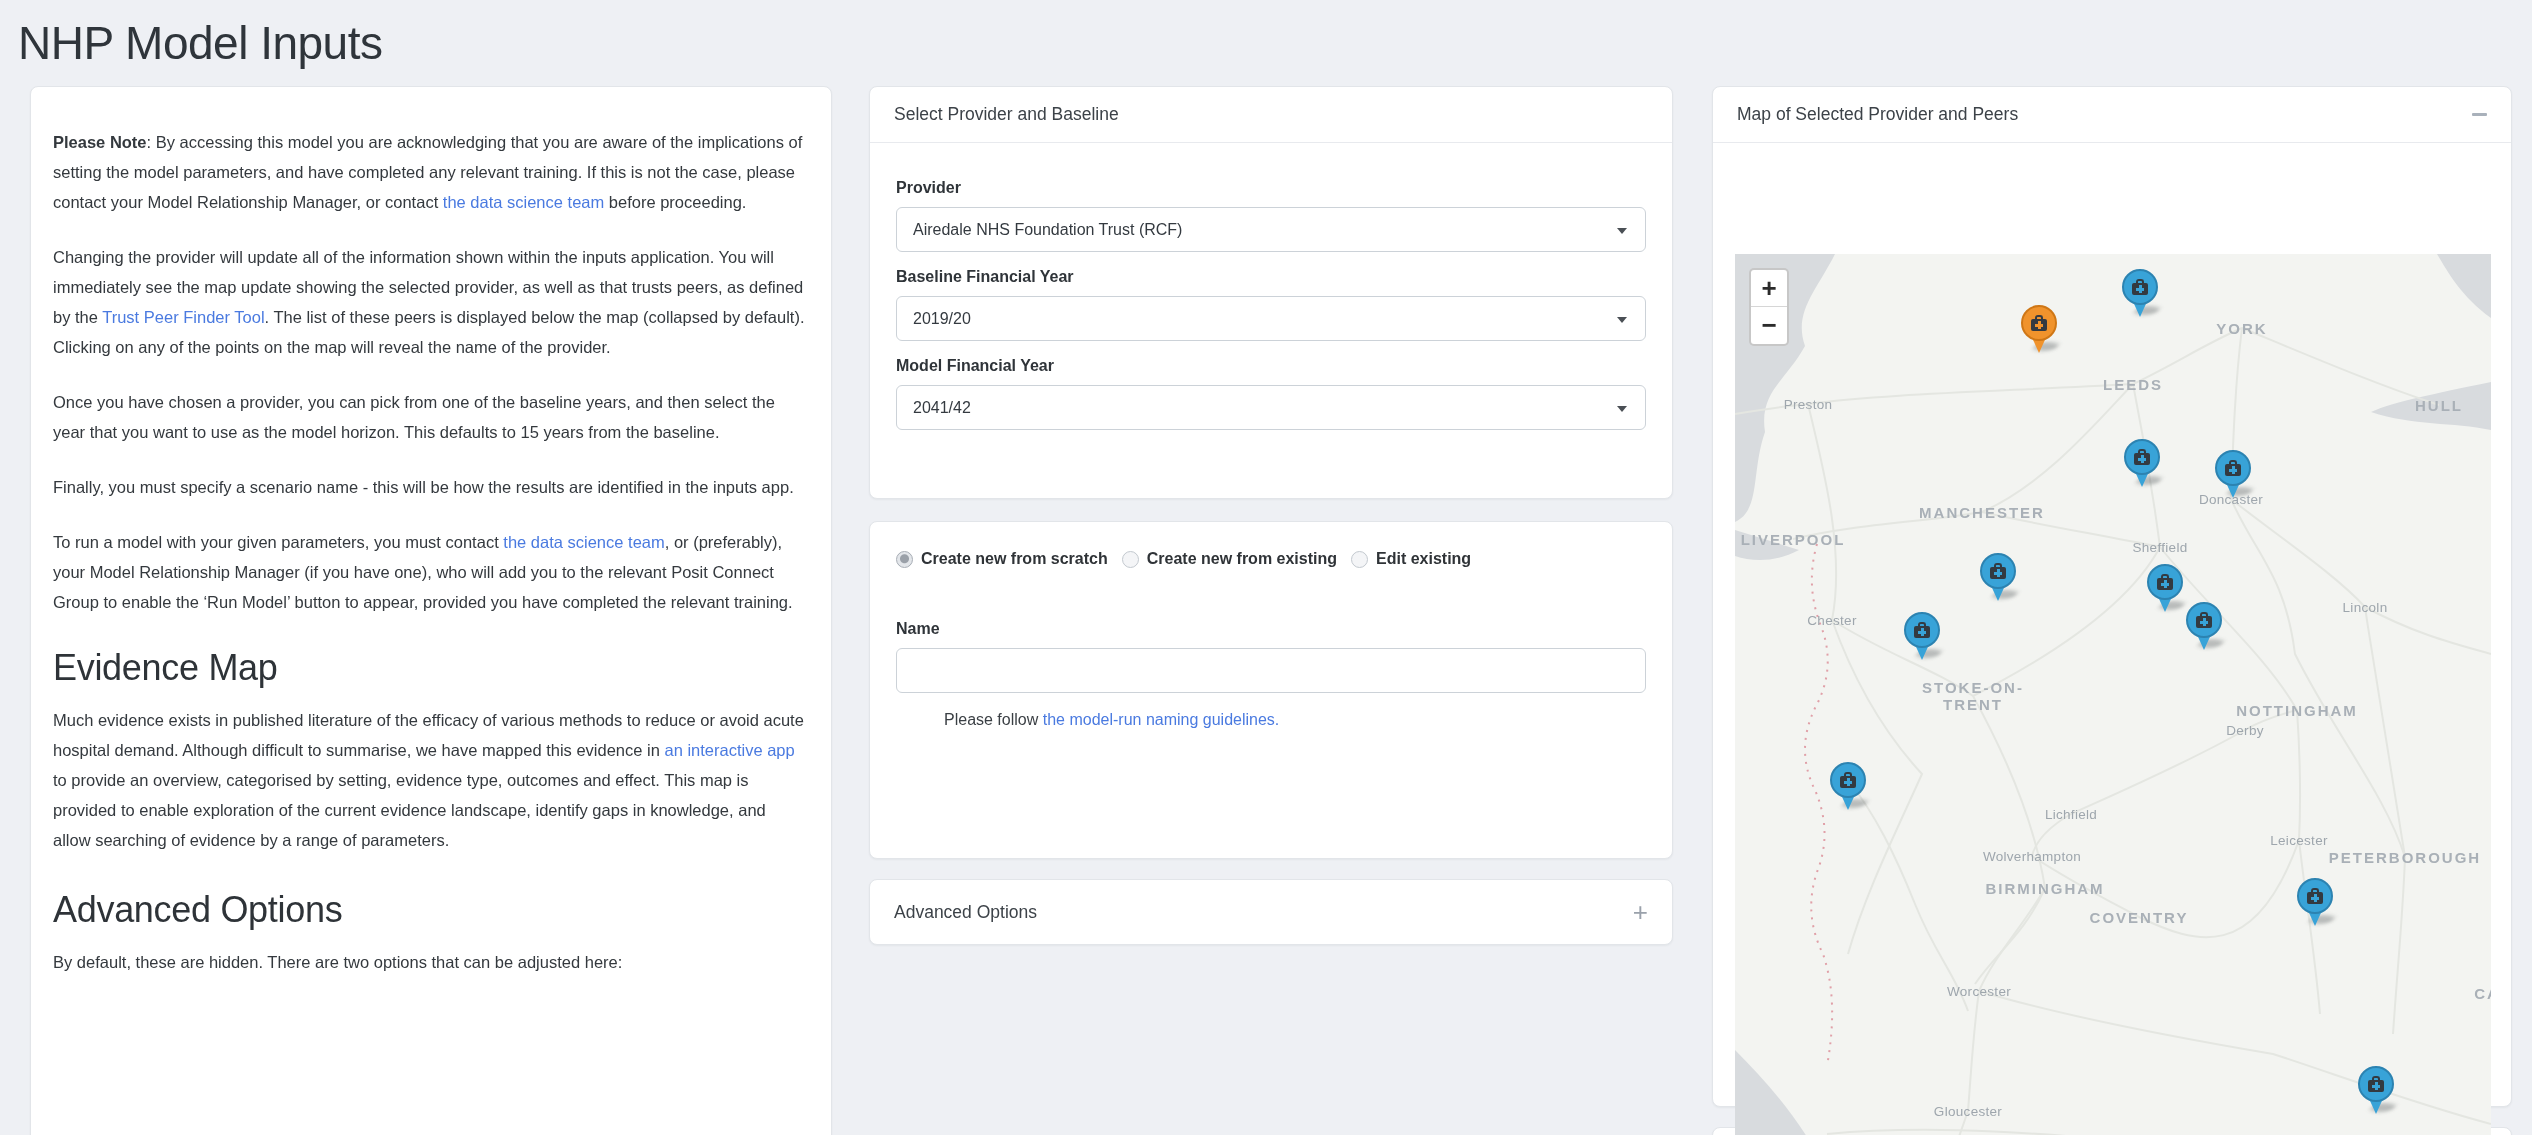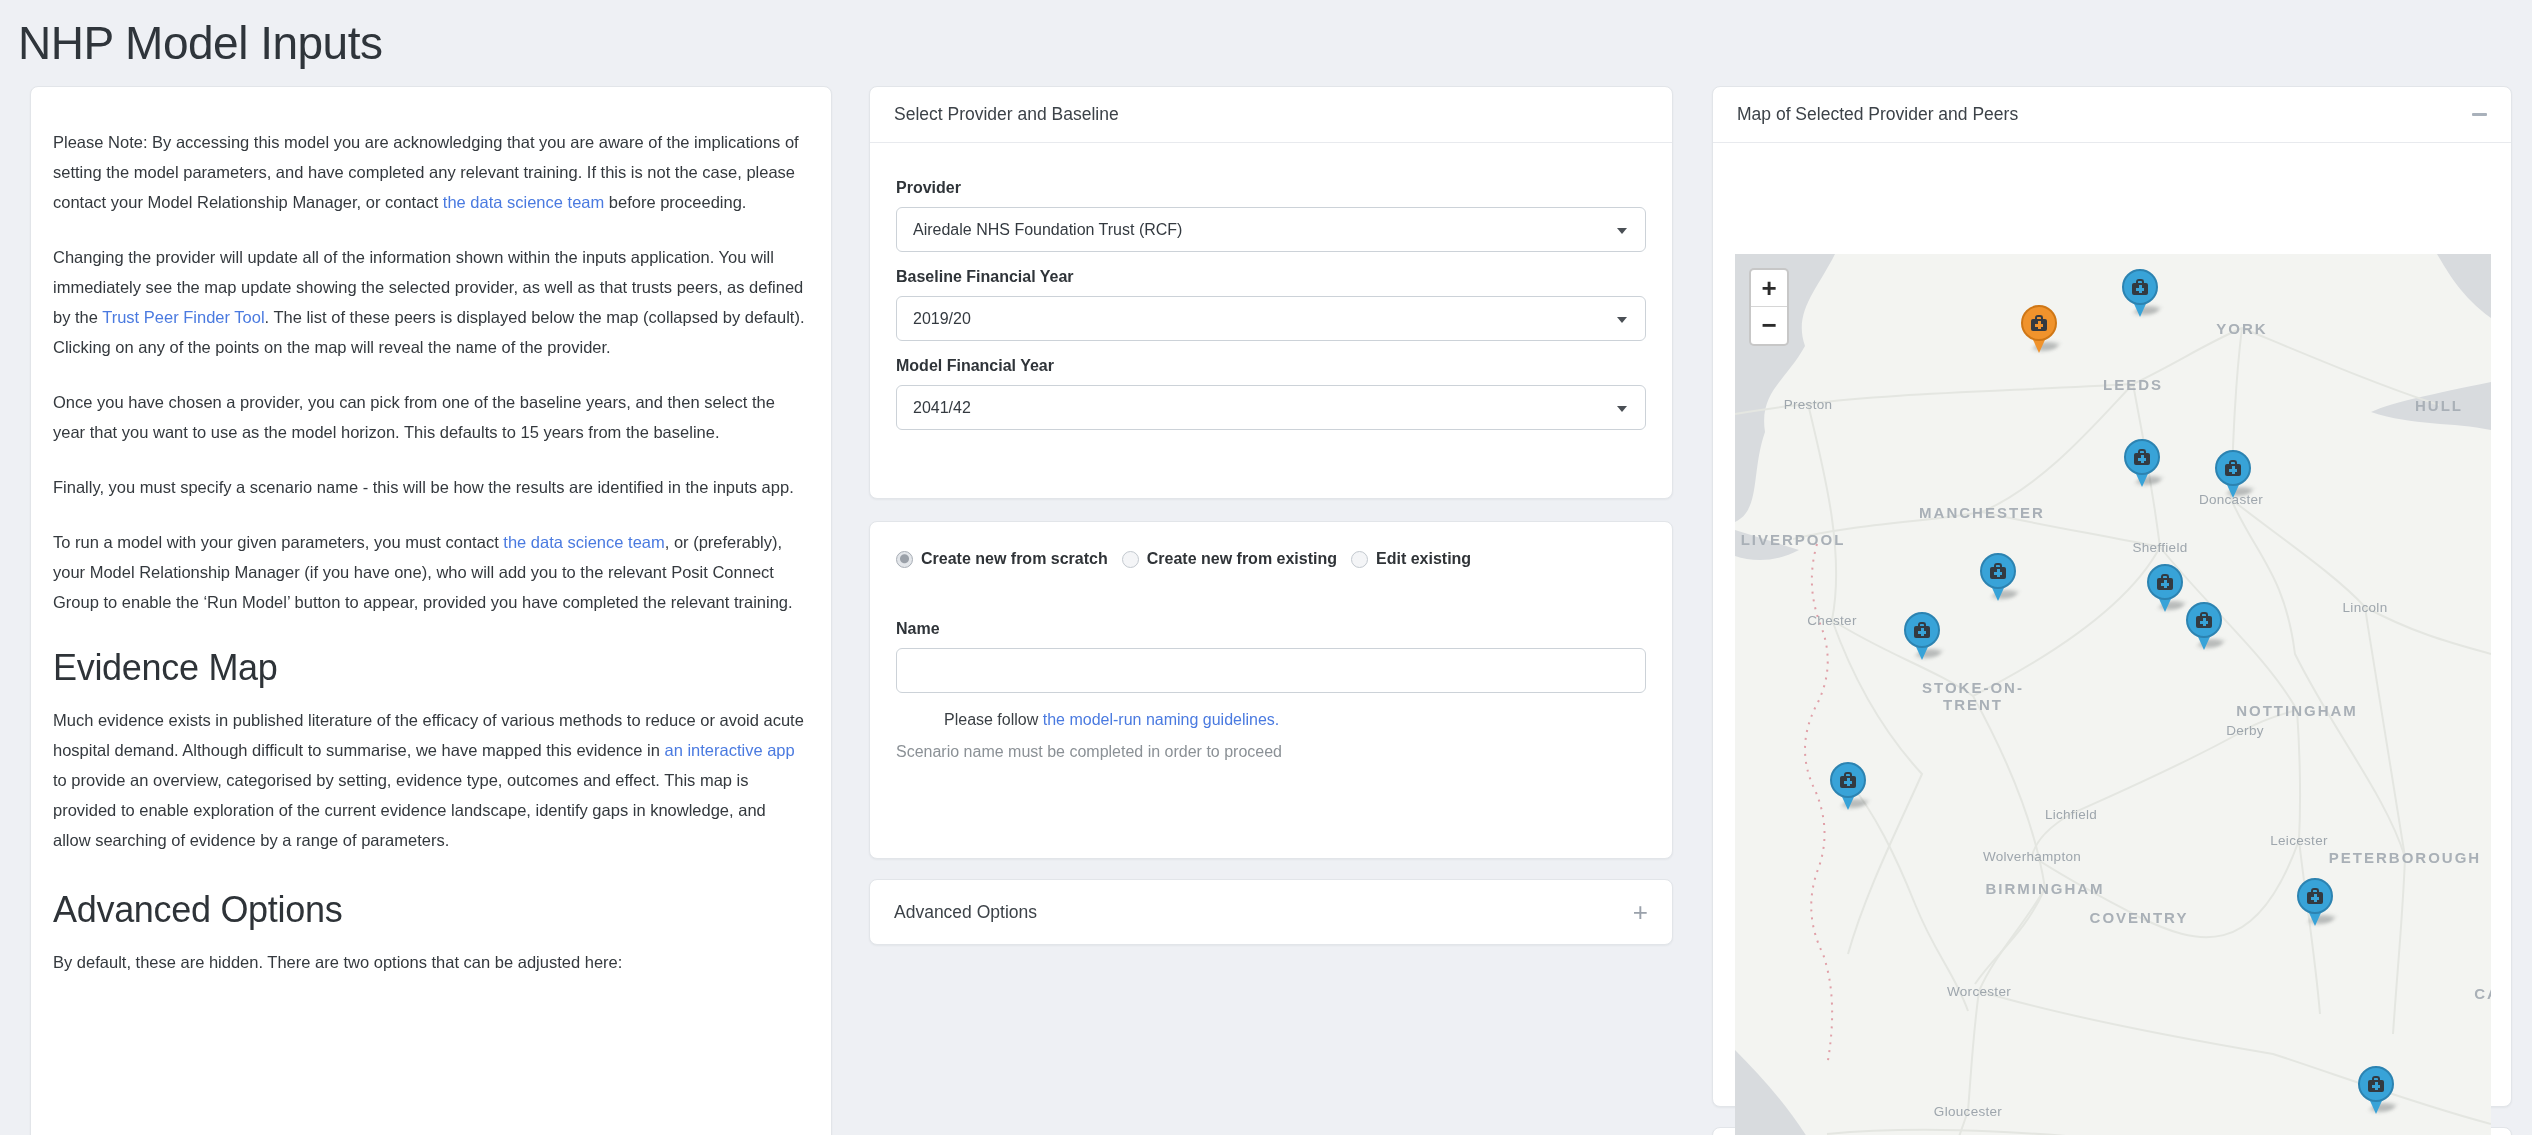--- a/index.html
+++ b/index.html
@@ -24,21 +24,21 @@
     padding:0 24px; border-bottom:1px solid #e8eaee;
     font-size:17.5px; color:#3c4248;
   }
   
   .col-left { width:802px; margin-left:30px; }
   .left-card { height:1100px; padding:40px 26px 24px 22px; overflow:hidden; }
   .prose p { font-size:16.5px; line-height:30px; color:#34393e; margin-bottom:25px; }
   .prose a { color:#4a7ae0; text-decoration:none; }
   .prose h2 { font-size:36px; font-weight:500; color:#2e3338; margin:34px 0 16px 0; letter-spacing:-0.3px; }
   .prose h2:first-of-type { margin-top:30px; }
-  b.note { font-weight:400; }
+  b.note { font-weight:700; }
   
   .col-mid { width:804px; margin-left:37px; }
   .mid-card-body { padding:24px 26px; }
   .form-label { display:block; font-size:16px; font-weight:700; color:#2f3439; margin:12px 0 10px 0; }
   .select-box {
     height:45px; width:100%; border:1px solid #ccd2d8; border-radius:6px;
     background:#fff; display:flex; align-items:center; padding:0 16px;
     font-size:16px; color:#343a40; position:relative; cursor:pointer;
     margin-bottom:16px;
   }
@@ -184,21 +184,20 @@
           <div class="radio-item">
             <span class="radio-circle"></span>
             <span class="radio-label">Edit existing</span>
           </div>
         </div>
         <div class="name-group">
           <label class="form-label">Name</label>
           <input class="text-input" type="text" value="" style="">
         </div>
         <div class="follow-note"><span>Please follow </span><a href="#">the model-run naming guidelines.</a></div>
-        <div class="warn-note">Scenario name must be completed in order to proceed</div>
       </div>
     </div>
 
     <div class="card adv-card">
       <div class="card-header adv-header">
         <span>Advanced Options</span>
         <span class="plus-icon">+</span>
       </div>
     </div>
 

